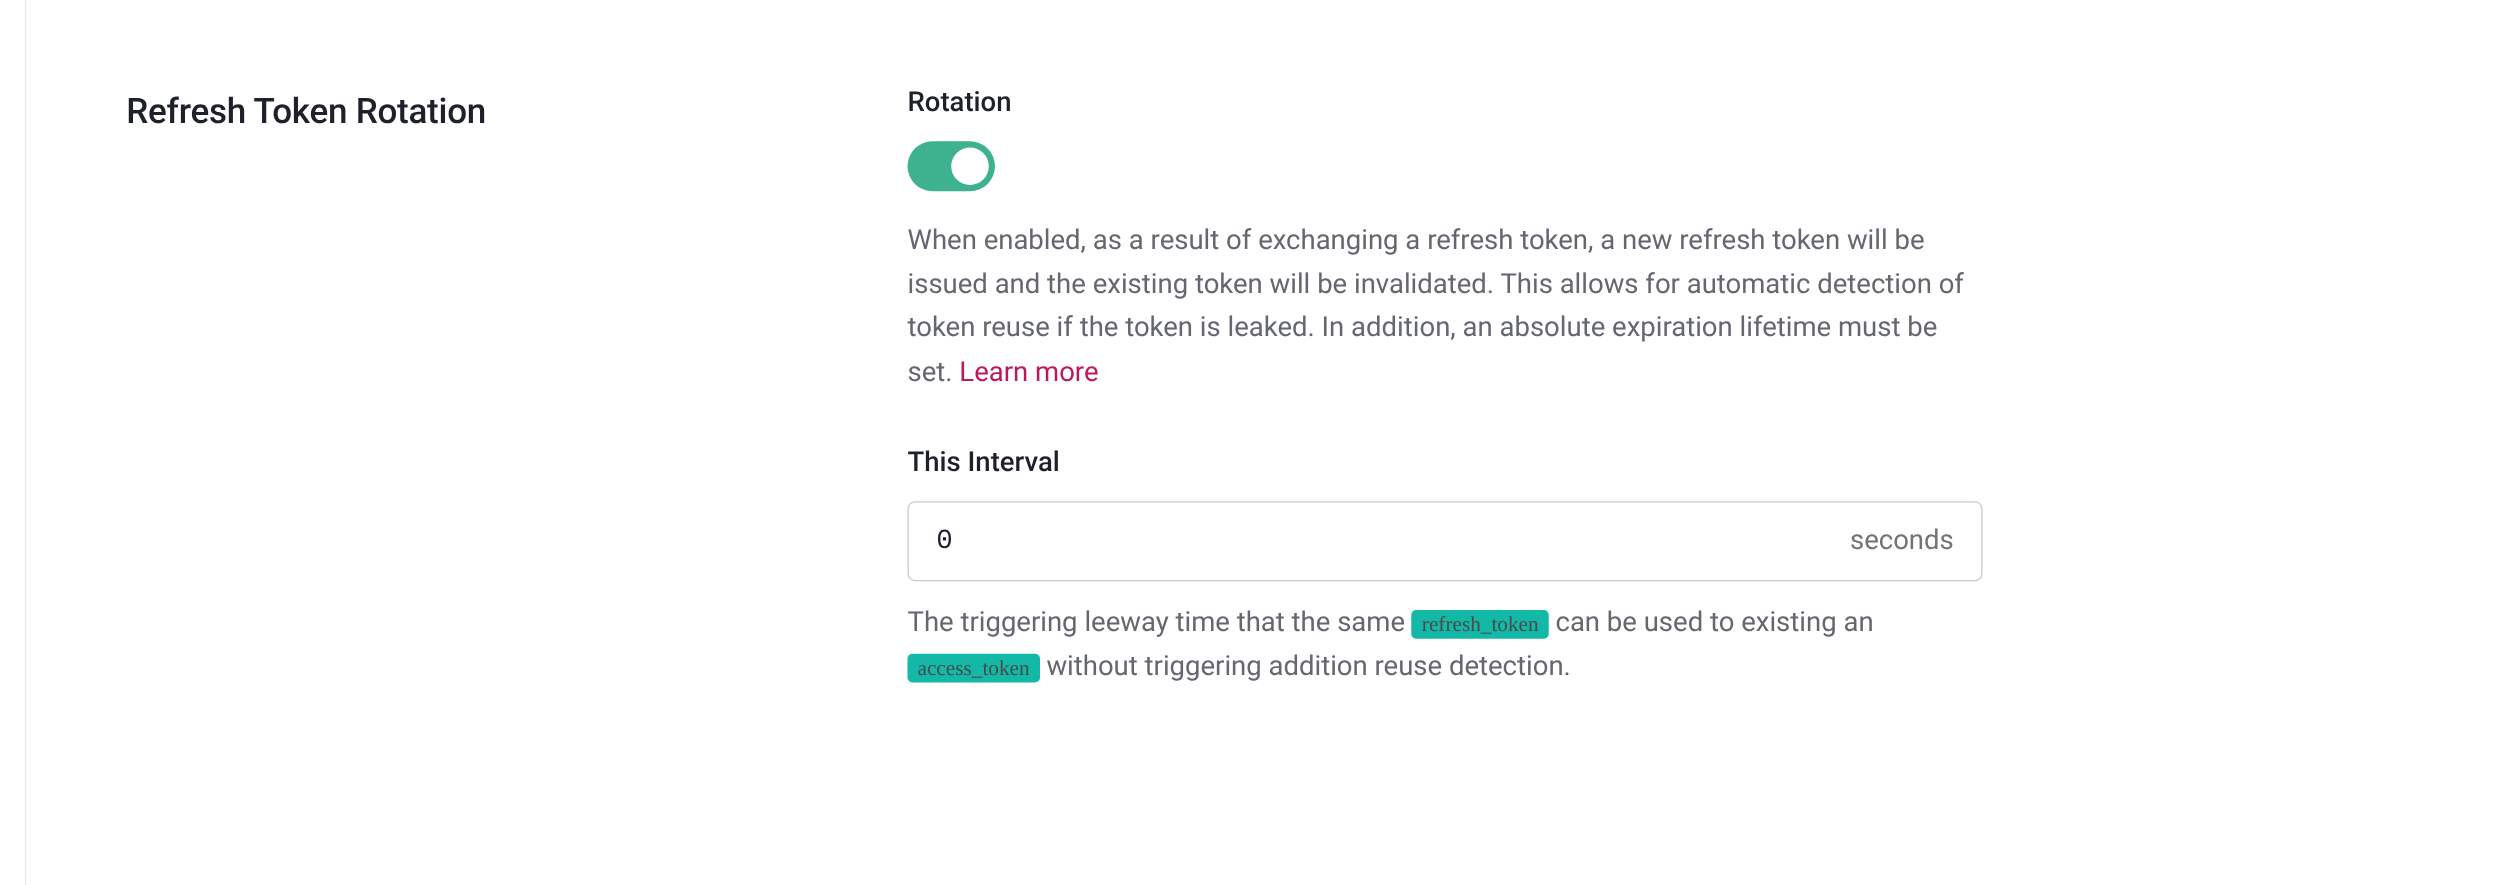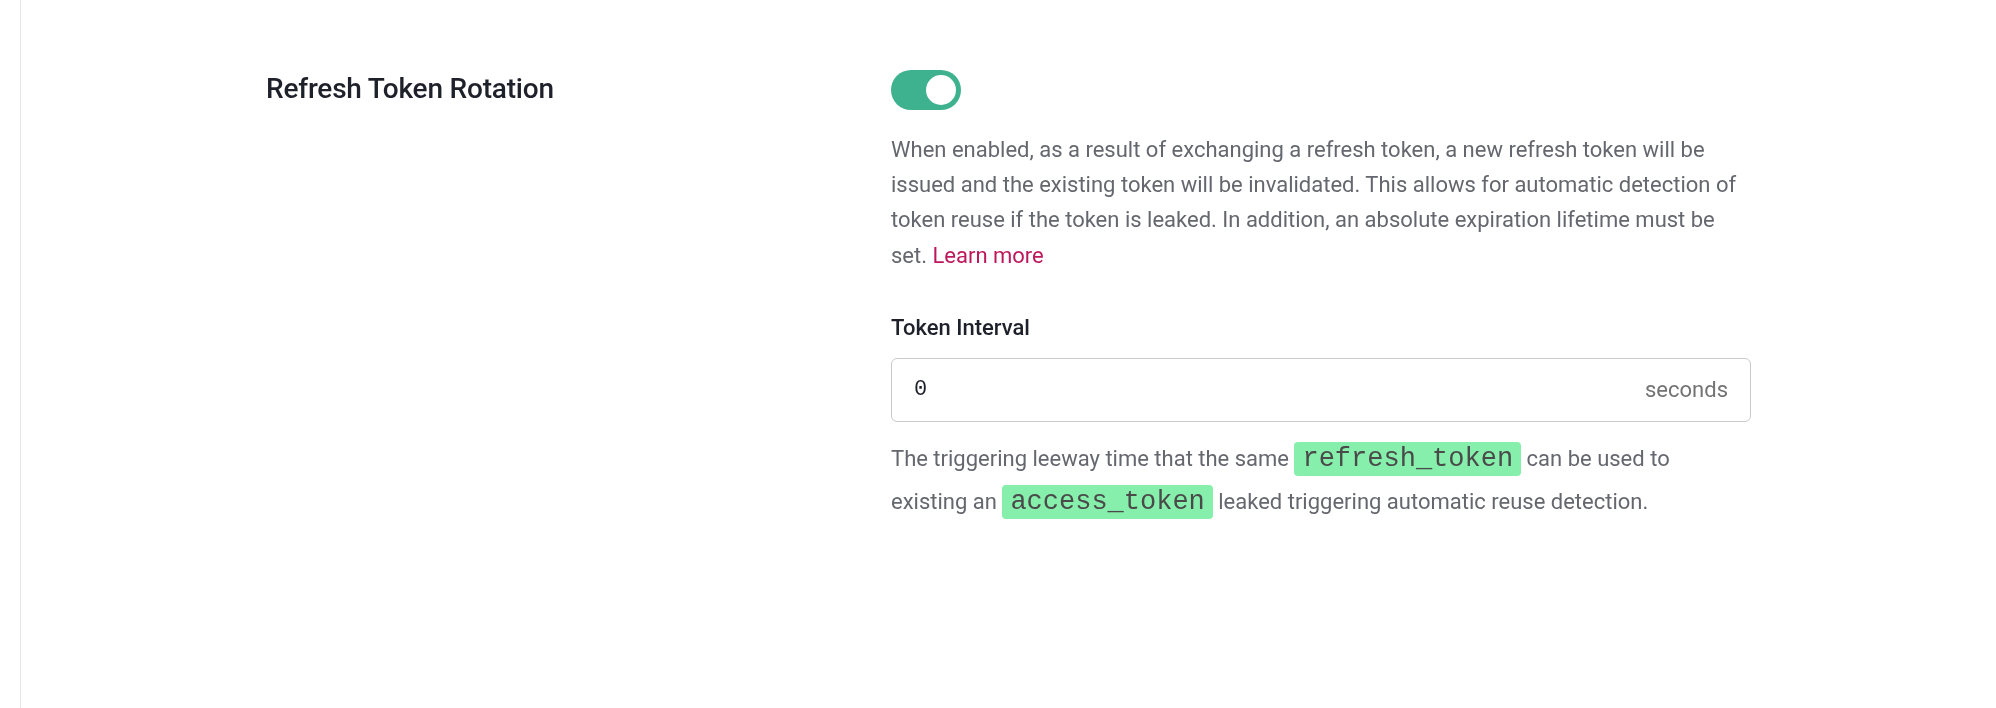--- a/index.html
+++ b/index.html
@@ -1,19 +1,18 @@
 <!DOCTYPE html>
 <html><head>
   <meta charset="utf-8">
   <style>
     * {
       box-sizing: border-box;
       margin: 0;
       padding: 0;
-      justify-content: center;
     }
     body {
       font-family: -apple-system, BlinkMacSystemFont, "Segoe UI", Roboto, Helvetica, Arial, sans-serif;
       background: #ffffff;
       color: #1e212a;
       padding: 0;
       width: 1996px;
       height: 708px;
       overflow: hidden;
     }
@@ -110,52 +109,53 @@
       font-size: 22px;
       font-family: "SFMono-Regular", Consolas, "Liberation Mono", Menlo, monospace;
       color: #1e212a;
       background: transparent;
     }
     .input-suffix {
       font-size: 22px;
       color: #737373;
     }
     .code-inline {
-      font-family: Liberation Mono, monospace;
-      background: #86efac;
+      font-family: Liberation Serif, serif;
+      background: #14b8a6;
       padding: 2px 8px;
       border-radius: 4px;
-      font-size: 27px;
+      font-size: 17px;
       color: #4a4a4a;
     }
   </style>
 </head>
 <body>
 
 <div class="container">
   <div class="left-col">
     <h2 class="section-title">Refresh Token Rotation</h2>
   </div>
   <div class="right-col">
 
     <div class="field-group">
+      <label class="field-label">Rotation</label>
       <label class="toggle">
         <input type="checkbox" checked="" style="">
         <span class="toggle-slider"></span>
       </label>
       <p class="description">
         <span>When enabled, as a result of exchanging a refresh token, a new refresh token will be issued and the existing token will be invalidated. This allows for automatic detection of token reuse if the token is leaked. In addition, an absolute expiration lifetime must be set. </span><a href="#">Learn more</a>
       </p>
     </div>
 
     <div class="field-group">
-      <label class="field-label">Token Interval</label>
+      <label class="field-label">This Interval</label>
       <div class="input-wrap">
         <input type="text" value="0" style="">
         <span class="input-suffix">seconds</span>
       </div>
       <p class="description">
-        <span>The triggering leeway time that the same </span><code class="code-inline">refresh_token</code><span> can be used to existing an </span><code class="code-inline">access_token</code><span> leaked triggering automatic reuse detection.</span>
+        <span>The triggering leeway time that the same </span><code class="code-inline">refresh_token</code><span> can be used to existing an </span><code class="code-inline">access_token</code><span> without triggering addition reuse detection.</span>
       </p>
     </div>
 
   </div>
 </div>
 
 </body></html>

